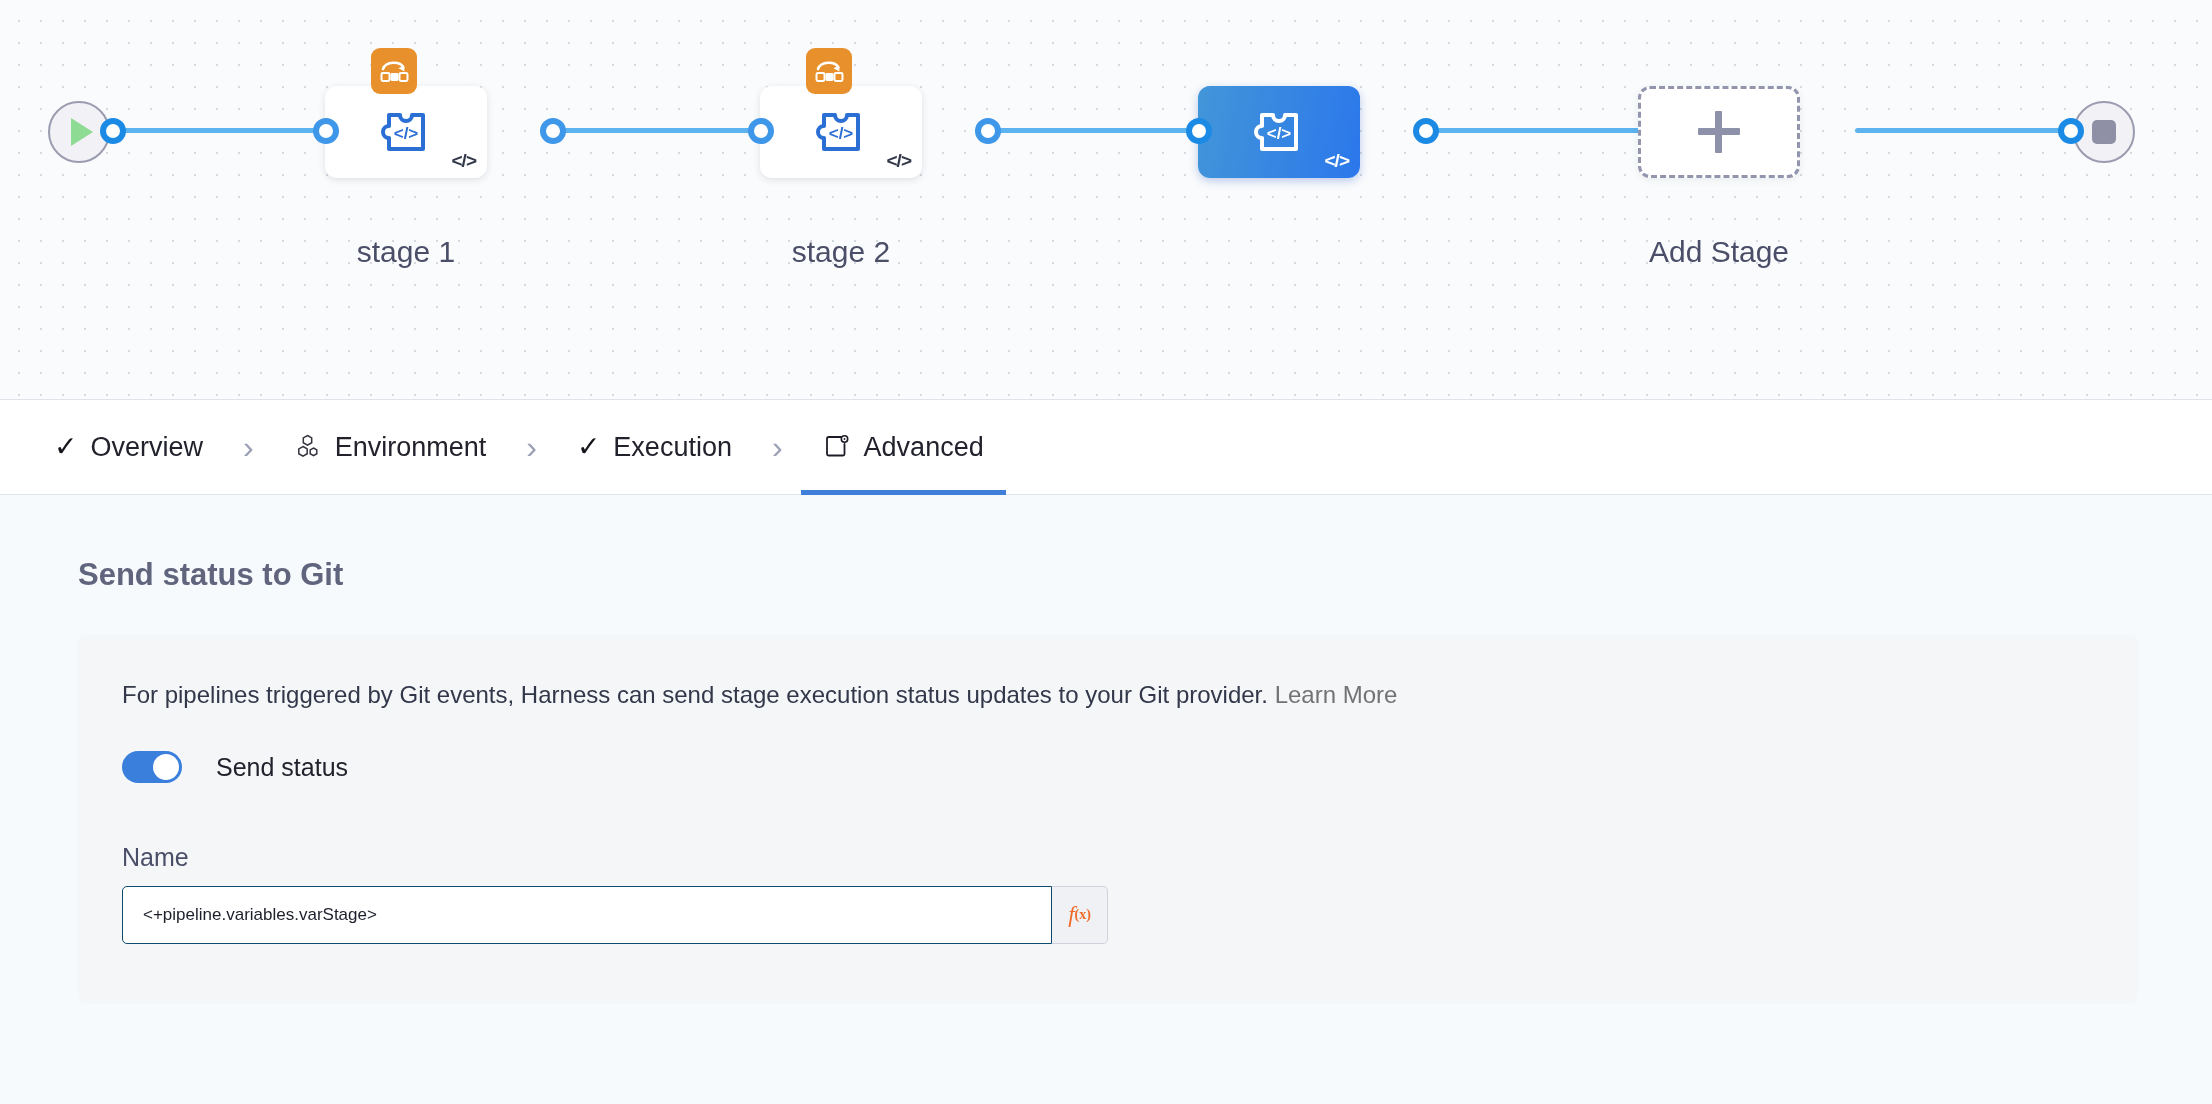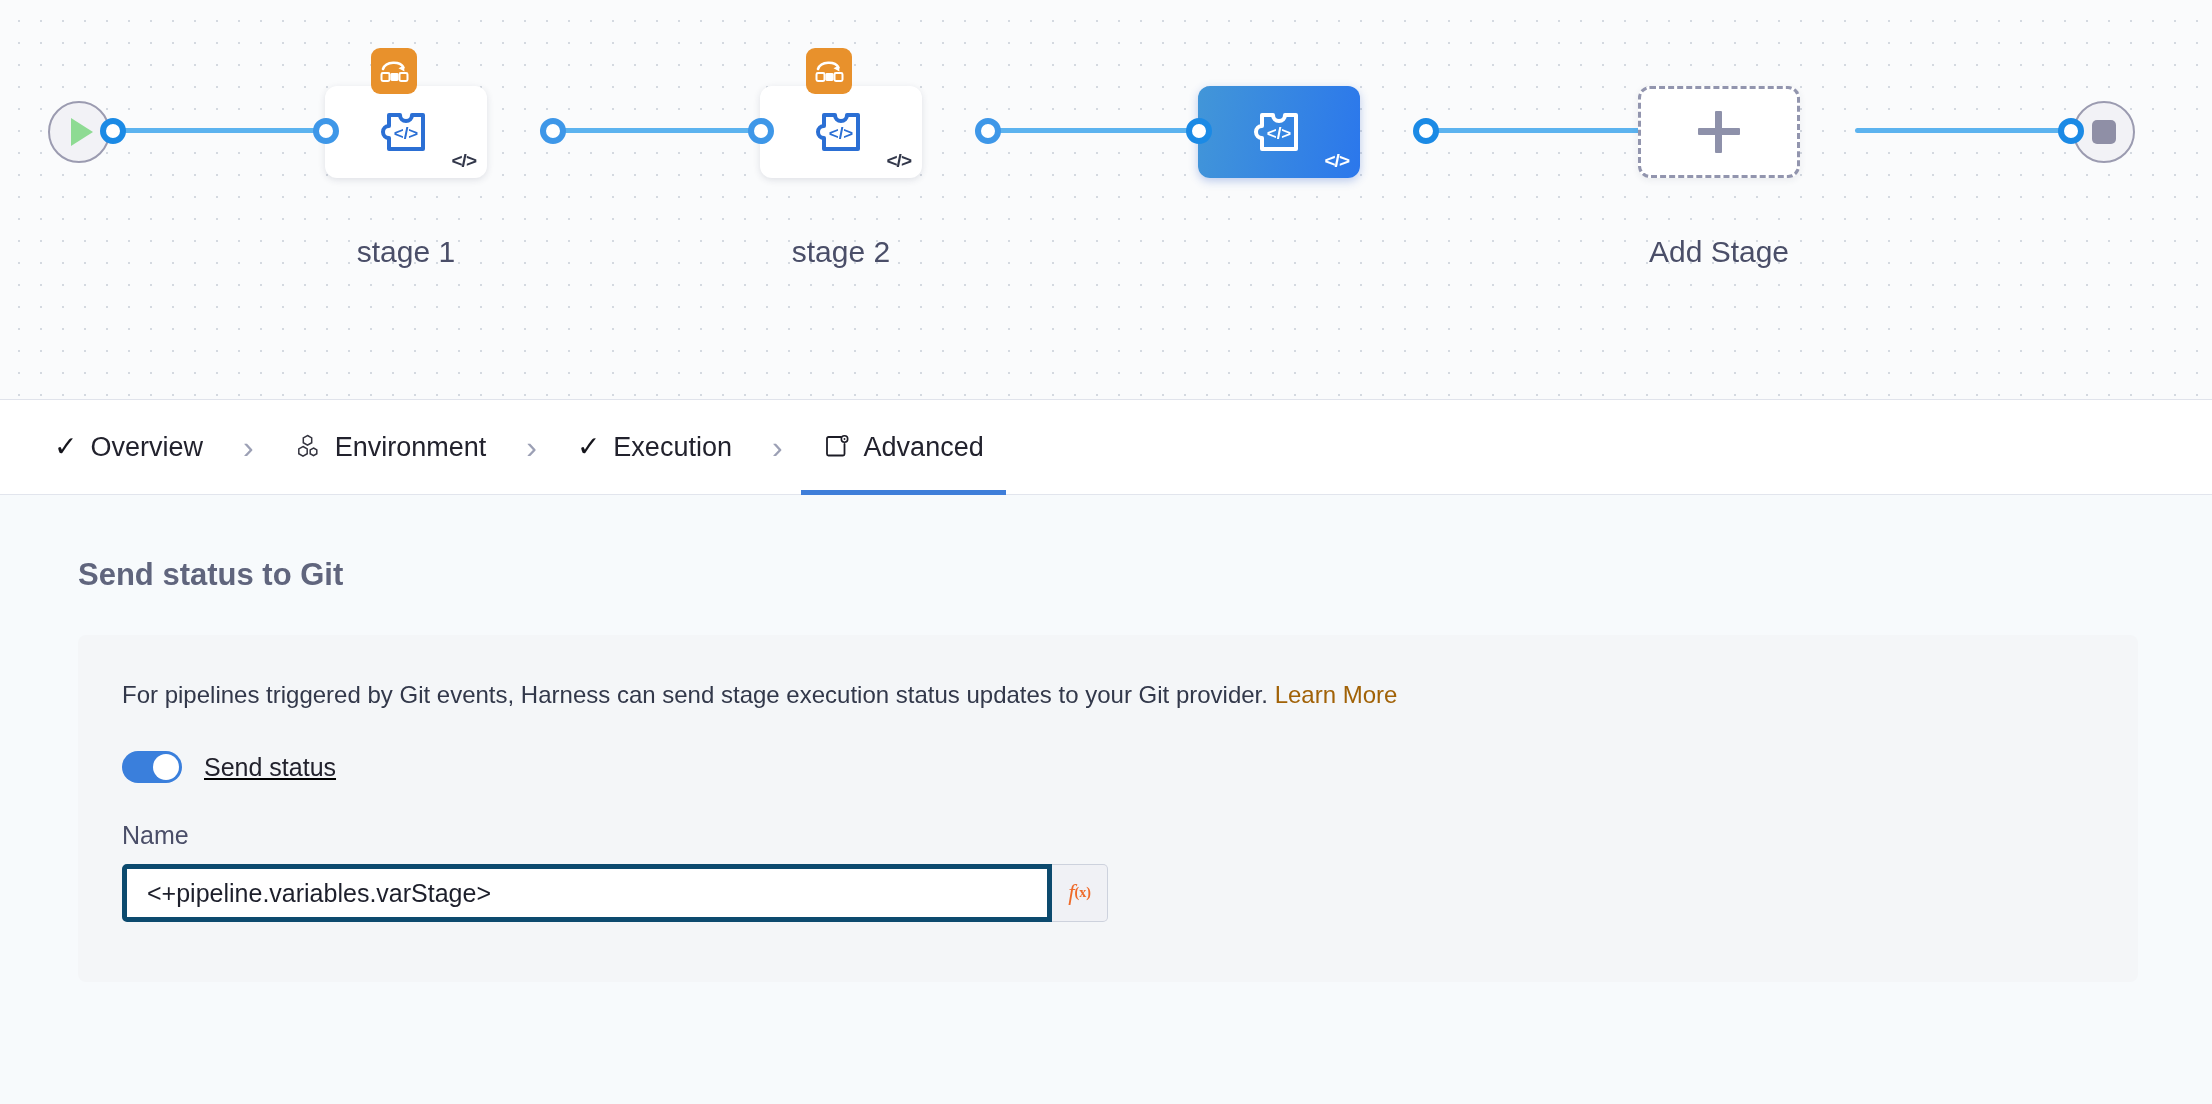--- a/index.html
+++ b/index.html
@@ -211,31 +211,30 @@
     background: #f4f6f8;
     border-radius: 8px;
     padding: 46px 44px 60px 44px;
   }
   #card-description {
     font-size: 24px;
     color: #32384a;
     margin-bottom: 42px;
   }
   #learn-more-link {
-    color: #a16207;
+    color: #737373;
     text-decoration: none;
     cursor: pointer;
   }
 
   .toggle-row {
     display: flex;
     align-items: center;
-    gap: 22px;
-    margin-bottom: 38px;
-    text-decoration: underline;
+    gap: 34px;
+    margin-bottom: 60px;
   }
   .toggle {
     width: 60px;
     height: 32px;
     border-radius: 16px;
     background: #3a7fdc;
     position: relative;
     cursor: pointer;
     flex: none;
   }
@@ -250,24 +249,24 @@
 
   #name-label {
     font-size: 25px;
     color: #4a4e68;
     margin-bottom: 14px;
   }
   .field-row { display: flex; align-items: stretch; }
   #name-input {
     width: 930px;
     height: 58px;
-    border: 5px solid #0c4a6e;
+    border: 1px solid #0c4a6e;
     border-radius: 5px 0 0 5px;
     background: #ffffff;
-    font-size: 25px;
+    font-size: 17px;
     color: #1d1f2b;
     padding: 0 20px;
     font-family: "Liberation Sans", sans-serif;
     outline: none;
   }
   #expression-button {
     width: 56px;
     height: 58px;
     border: 1px solid #cdd2dd;
     border-left: none;

